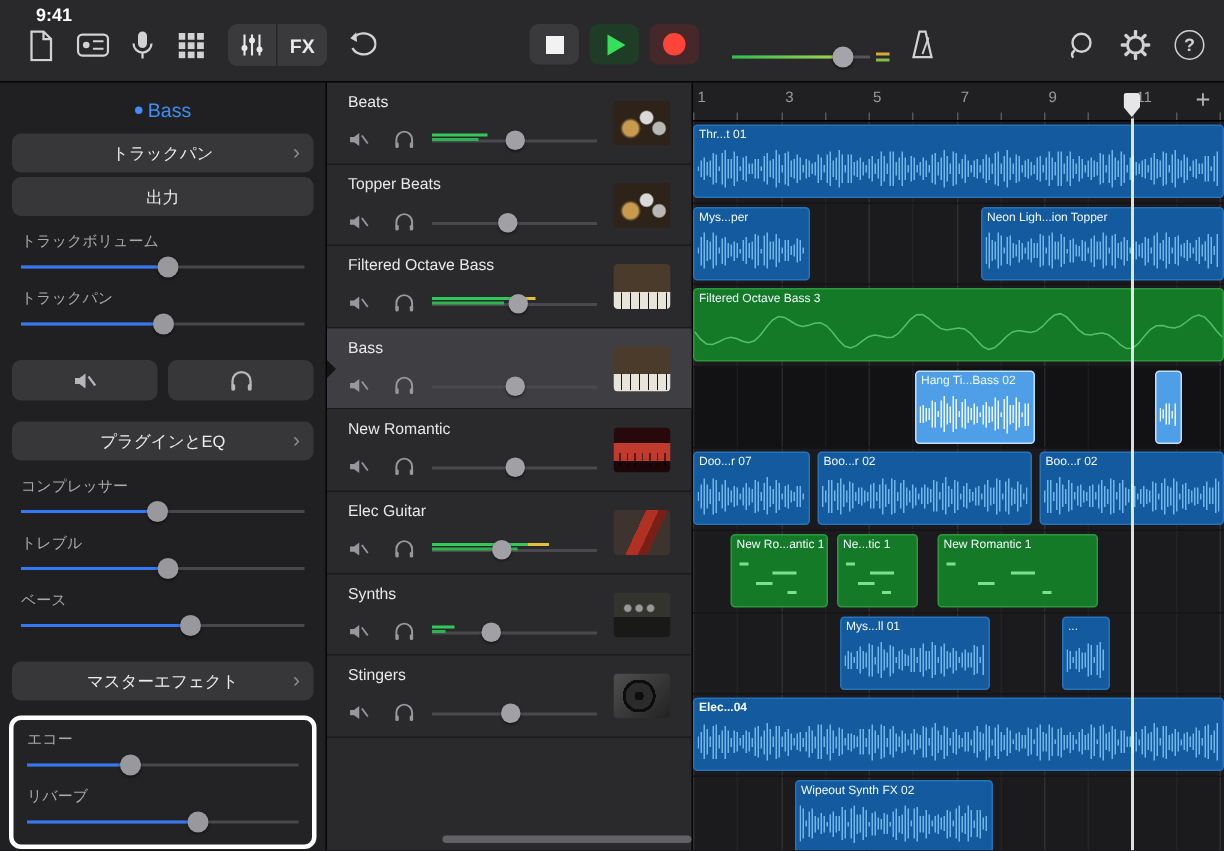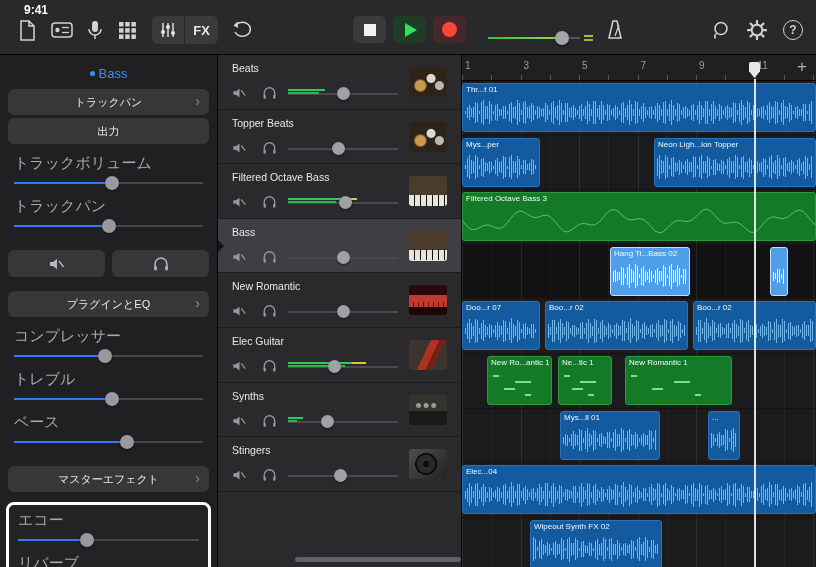--- a/index.html
+++ b/index.html
@@ -33,21 +33,21 @@
   .lvlicon i:last-child{background:#8db94a}
   .help-circle{width:20px;height:20px;border:1.5px solid #d2d2d4;border-radius:50%;display:flex;align-items:center;justify-content:center;font-size:12px;font-weight:bold}
 
   
   .sidebar{position:absolute;top:55px;left:0;width:218px;bottom:0;background:#202022;border-right:1px solid #050505;z-index:5}
   .sb-title{margin-top:8px;height:20px;display:flex;align-items:center;justify-content:center;gap:4px;color:#3f8ef7;font-size:13px}
   .sb-title .dot{width:5px;height:5px;border-radius:50%;background:#3f8ef7}
   .sb-bar{position:relative;background:#37373a;border-radius:6px;margin:6px 8px 0;height:26px;display:flex;align-items:center;justify-content:center;font-size:11px;color:#ececee}
   .sb-bar.tight{margin-top:3px}
   .sb-bar .chev{position:absolute;right:9px;top:4px;color:#8e8e93;font-size:14px}
-  .sb-label{margin:10px 0 0 14px;font-size:15px;color:#a9a9ad}
+  .sb-label{margin:10px 0 0 14px;font-size:10px;color:#a9a9ad}
   .sb-label.mt6{margin-top:6px}
   .sslider{position:relative;height:16px;margin:2px 14px 0}
   .sslider .track{position:absolute;left:0;right:0;top:7px;height:2px;background:#48484a}
   .sslider .fill{position:absolute;left:0;top:7px;height:2px;background:#3478f6}
   .sslider .thumb{position:absolute;top:1px;width:14px;height:14px;border-radius:50%;background:#98989d;box-shadow:0 1px 2px rgba(0,0,0,.5)}
   .sb-btnrow{display:flex;gap:7px;margin:16px 8px 0}
   .sb-btnrow button{flex:1;height:27px;background:#37373a;border-radius:6px;display:flex;align-items:center;justify-content:center;color:#b7b7bb}
   .mt14{margin-top:14px}.mt16{margin-top:16px}
   .hl-box{margin:10px 6px 0;border:3px solid #fff;border-radius:8px;padding:2px 0 7px;background:#232325}
   .hl-box .sb-label{margin-left:9px}
@@ -1279,21 +1279,21 @@
         <i class="vline" style="left: 87.75px;"></i>
         <i class="vline strong" style="left: 117px;"></i>
         <i class="vline" style="left: 146.25px;"></i>
         <i class="vline strong" style="left: 175.5px;"></i>
         <i class="vline" style="left: 204.75px;"></i>
         <i class="vline strong" style="left: 234px;"></i>
         <i class="vline" style="left: 263.25px;"></i>
         <i class="vline strong" style="left: 292.5px;"></i>
         <i class="vline" style="left: 321.75px;"></i>
         <i class="vline strong" style="left: 351px;"></i>
-        <div class="region wave-blue" style="left: 0px; width: 354px;">
+        <div class="region wave-blue" style="left: 0px; width: 354px; font-weight: bold;">
           <span class="rlabel">Elec...04</span>
           <div class="wavebars">
             <i style="height: 8.01545px;"></i>
             <i style="height: 13.8842px;"></i>
             <i style="height: 23.2556px;"></i>
             <i style="height: 17.1988px;"></i>
             <i style="height: 6.62938px;"></i>
             <i style="height: 22.2693px;"></i>
             <i style="height: 23.1261px;"></i>
             <i style="height: 8.75994px;"></i>

